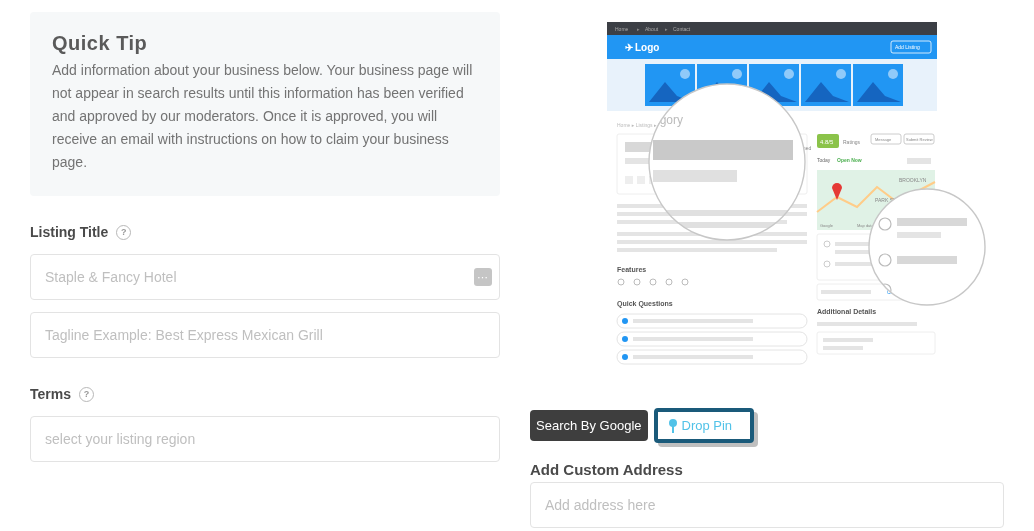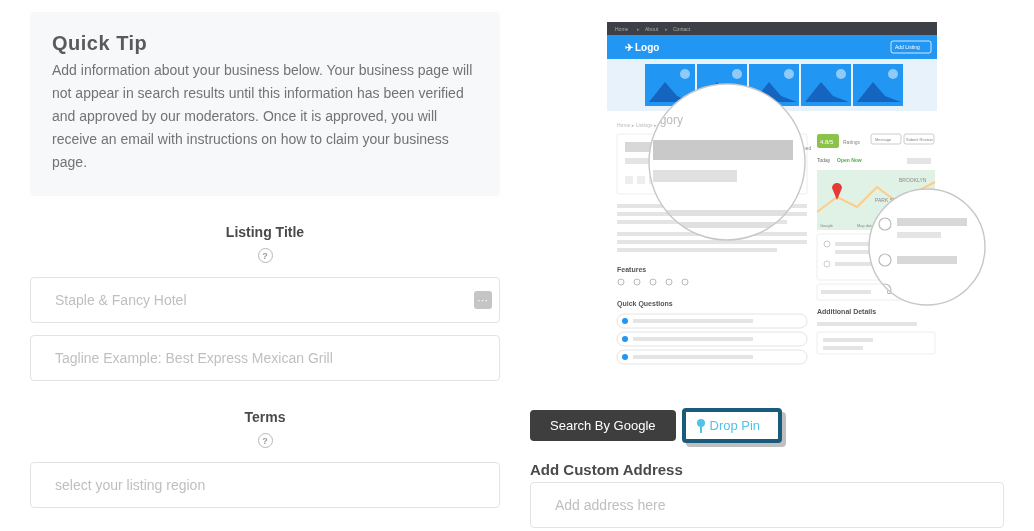--- a/index.html
+++ b/index.html
@@ -47,41 +47,40 @@
 
   
   .field-label {
     font-size: 14px;
     font-weight: 600;
     color: #4a4a4a;
     margin-bottom: 14px;
     display: flex;
     align-items: center;
     gap: 8px;
-    flex-direction: column;
   }
   .help-icon {
     display: inline-flex;
     align-items: center;
     justify-content: center;
     width: 15px;
     height: 15px;
     border: 1px solid #b8b8b8;
     border-radius: 50%;
     font-size: 9px;
     color: #999;
   }
   .input-row {
     margin-bottom: 12px;
   }
   .text-input {
     width: 100%;
     border: 1px solid #e3e3e3;
     border-radius: 4px;
-    padding: 14px 24px;
+    padding: 14px 14px;
     font-size: 14px;
     color: #555;
     background: #fff;
   }
   .text-input::placeholder { color: #bfbfbf; }
   .input-with-icon { position: relative; }
   .input-icon {
     position: absolute;
     right: 8px;
     top: 50%;
@@ -100,21 +99,21 @@
   .field-group { margin-bottom: 28px; }
 
   
   .loc-tabs {
     display: flex;
     gap: 6px;
     margin-bottom: 18px;
     align-items: center;
   }
   .tab {
-    padding: 8px 20px;
+    padding: 8px 6px;
     border-radius: 4px;
     font-size: 13px;
     white-space: nowrap;
     cursor: pointer;
   }
   .tab.dark { background: #3e3e3e; color: #fff; }
   .tab.active { background: #51c2e8; color: #fff; position: relative; }
   .tab.active::after {
     content: "";
     position: absolute;

